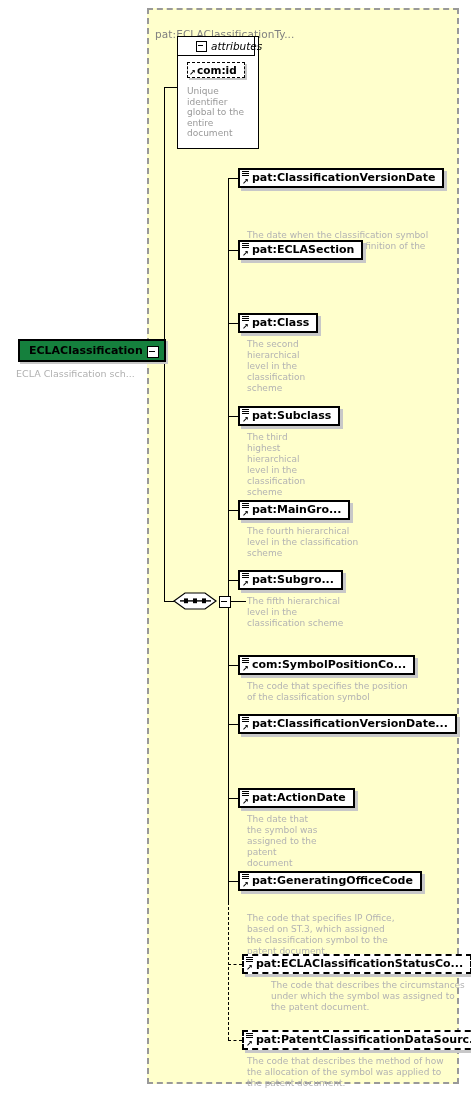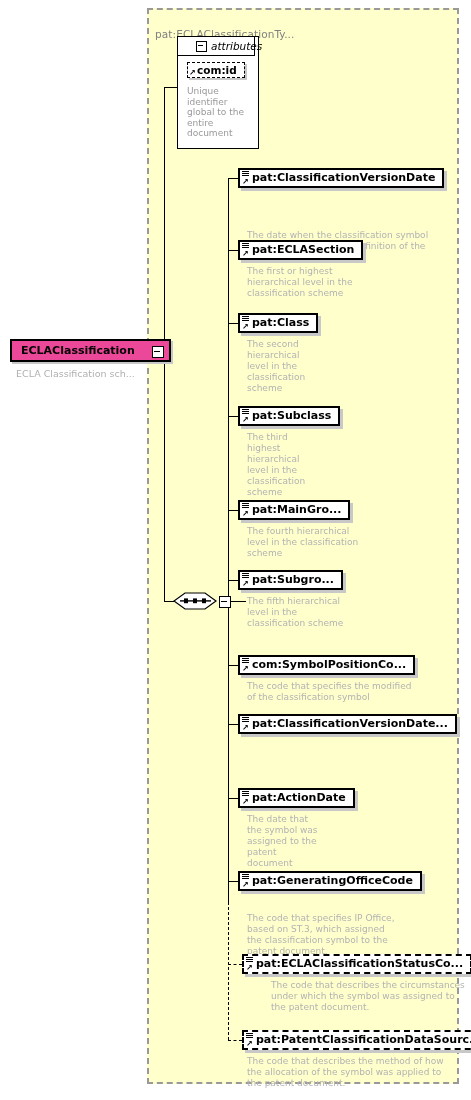--- a/index.html
+++ b/index.html
@@ -63,23 +63,23 @@
   }
   .seq svg{display:block;}
   .seq-plus{
     position:absolute;left:46px;top:6px;width:10px;height:10px;
     border:1px solid #000;background:#fff;
   }
   .seq-plus:before{content:"";position:absolute;left:1px;top:4px;width:6px;height:1px;background:#000;}
 
   
   .root{
-    position:absolute;left:10px;top:339px;
-    border:2px solid #000;background:#ec4899;
-    padding:3px 34px 3px 9px;
+    position:absolute;left:18px;top:339px;
+    border:2px solid #000;background:#15803d;
+    padding:3px 21px 3px 9px;
     font-size:11px;font-weight:bold;color:#000;
     box-shadow:2px 2px 0 #c8c8c8;
     white-space:nowrap;
   }
   .root-toggle{
     position:absolute;right:5px;top:50%;margin-top:-5px;
     width:10px;height:10px;border:1px solid #000;background:#fff;
   }
   .root-toggle:before{content:"";position:absolute;left:1px;top:4px;width:6px;height:1px;background:#000;}
   .root-doc{
@@ -200,21 +200,20 @@
 
   <div class="el" style="left:238px;top:240px;">
     <span class="seqicon">
         <i></i>
         <i></i>
         <i></i>
       </span>
     <span class="arrow">↗</span>
     <span>pat:ECLASection</span>
   </div>
-  <div class="doc" style="left:247px;top:266px;width:120px;">The first or highest hierarchical level in the classification scheme</div>
 
   <div class="el" style="left:238px;top:313px;">
     <span class="seqicon">
         <i></i>
         <i></i>
         <i></i>
       </span>
     <span class="arrow">↗</span>
     <span>pat:Class</span>
   </div>
@@ -255,21 +254,21 @@
 
   <div class="el" style="left:238px;top:655px;">
     <span class="seqicon">
         <i></i>
         <i></i>
         <i></i>
       </span>
     <span class="arrow">↗</span>
     <span>com:SymbolPositionCo...</span>
   </div>
-  <div class="doc" style="left:247px;top:681px;width:170px;">The code that specifies the modified of the classification symbol</div>
+  <div class="doc" style="left:247px;top:681px;width:170px;">The code that specifies the position of the classification symbol</div>
 
   <div class="el" style="left:238px;top:714px;">
     <span class="seqicon">
         <i></i>
         <i></i>
         <i></i>
       </span>
     <span class="arrow">↗</span>
     <span>pat:ClassificationVersionDate...</span>
   </div>

